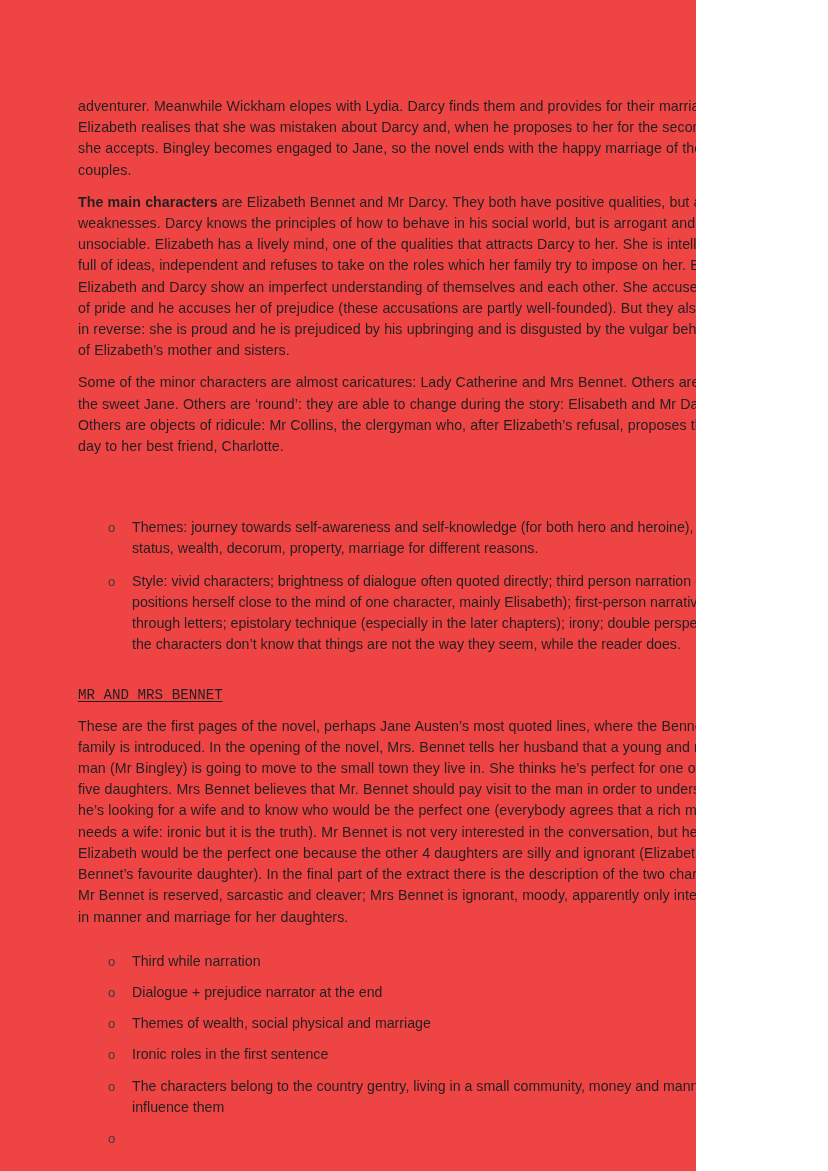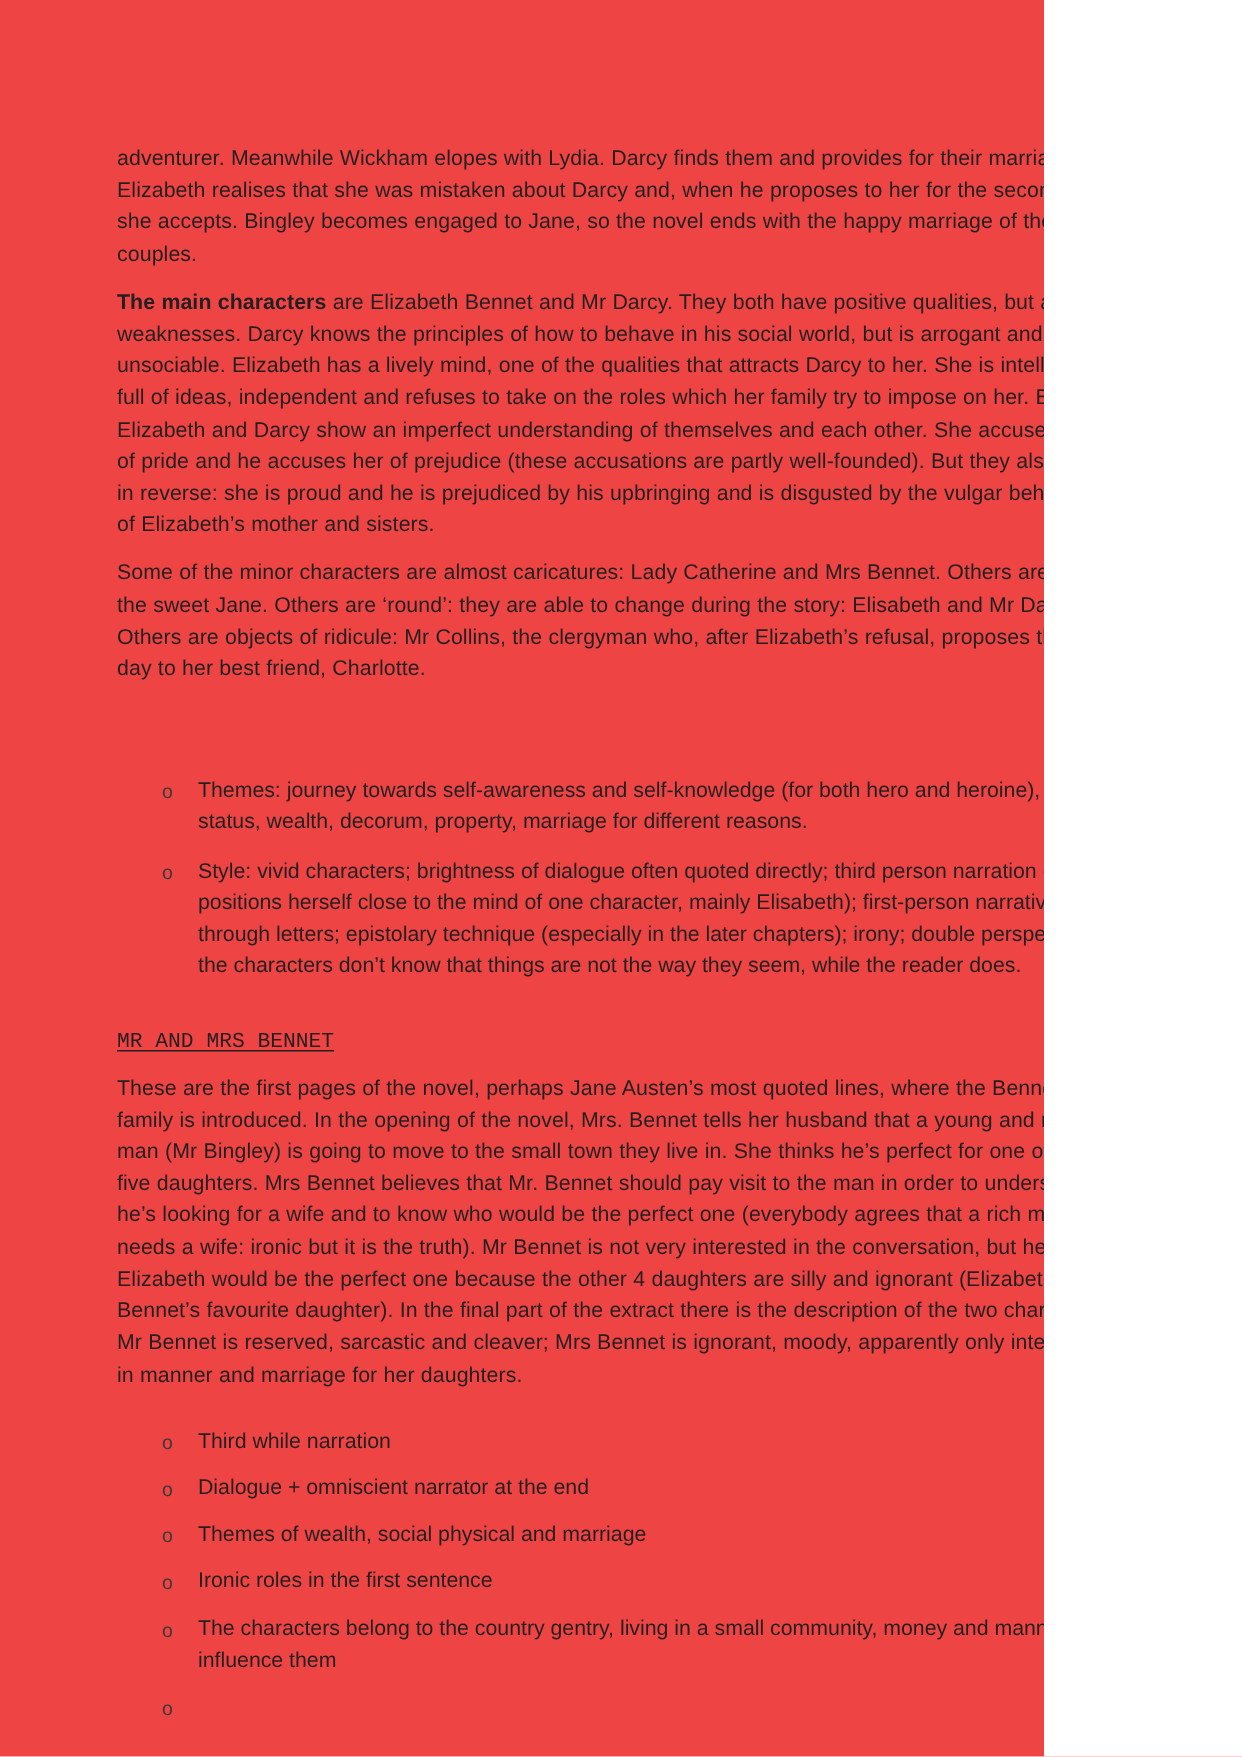--- a/index.html
+++ b/index.html
@@ -137,21 +137,21 @@
 
     <div class="spacer-xs"></div>
 
     <ul class="circle-list list-features">
       <li>
         <span class="marker">o</span>
         <span>Third while narration</span>
       </li>
       <li>
         <span class="marker">o</span>
-        <span>Dialogue + omniscient narrator at the end</span>
+        <span>Dialogue + prejudice narrator at the end</span>
       </li>
       <li>
         <span class="marker">o</span>
         <span>Themes of wealth, social physical and marriage</span>
       </li>
       <li>
         <span class="marker">o</span>
         <span>Ironic roles in the first sentence</span>
       </li>
       <li>

